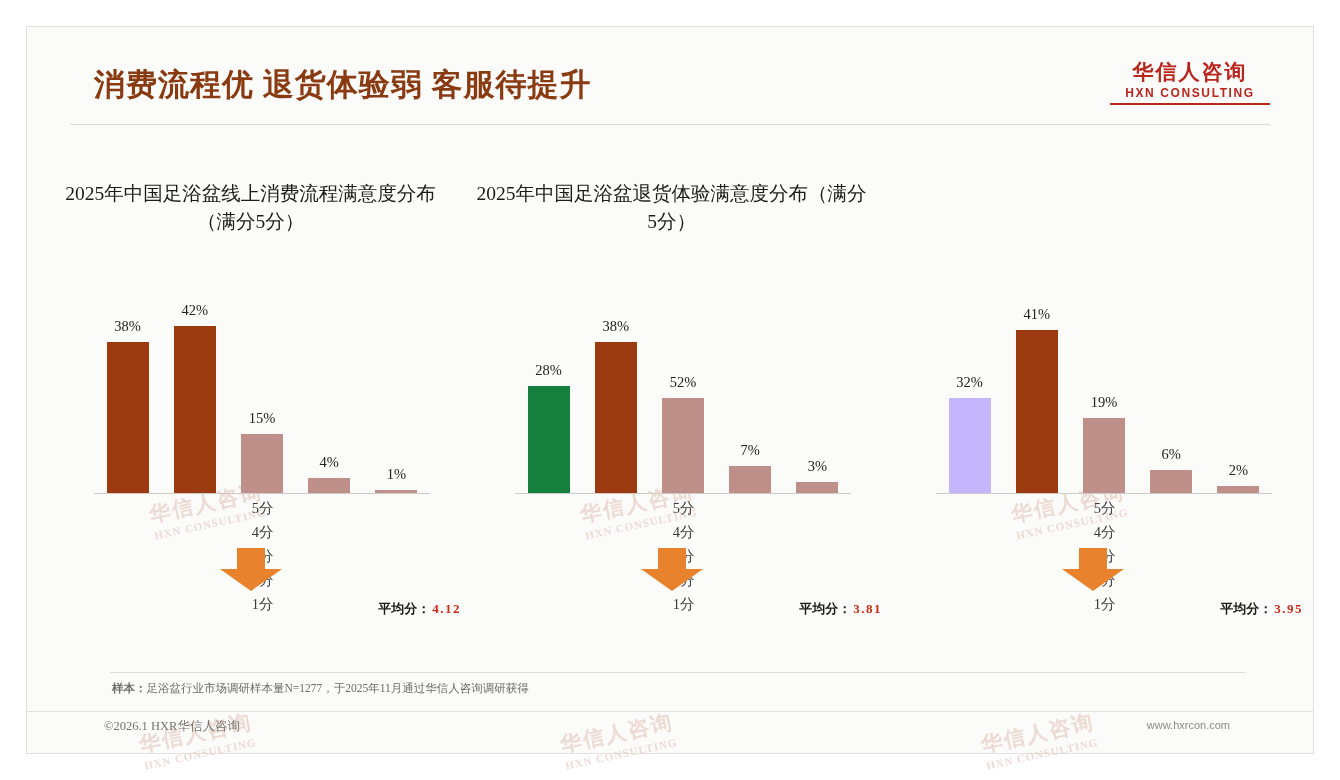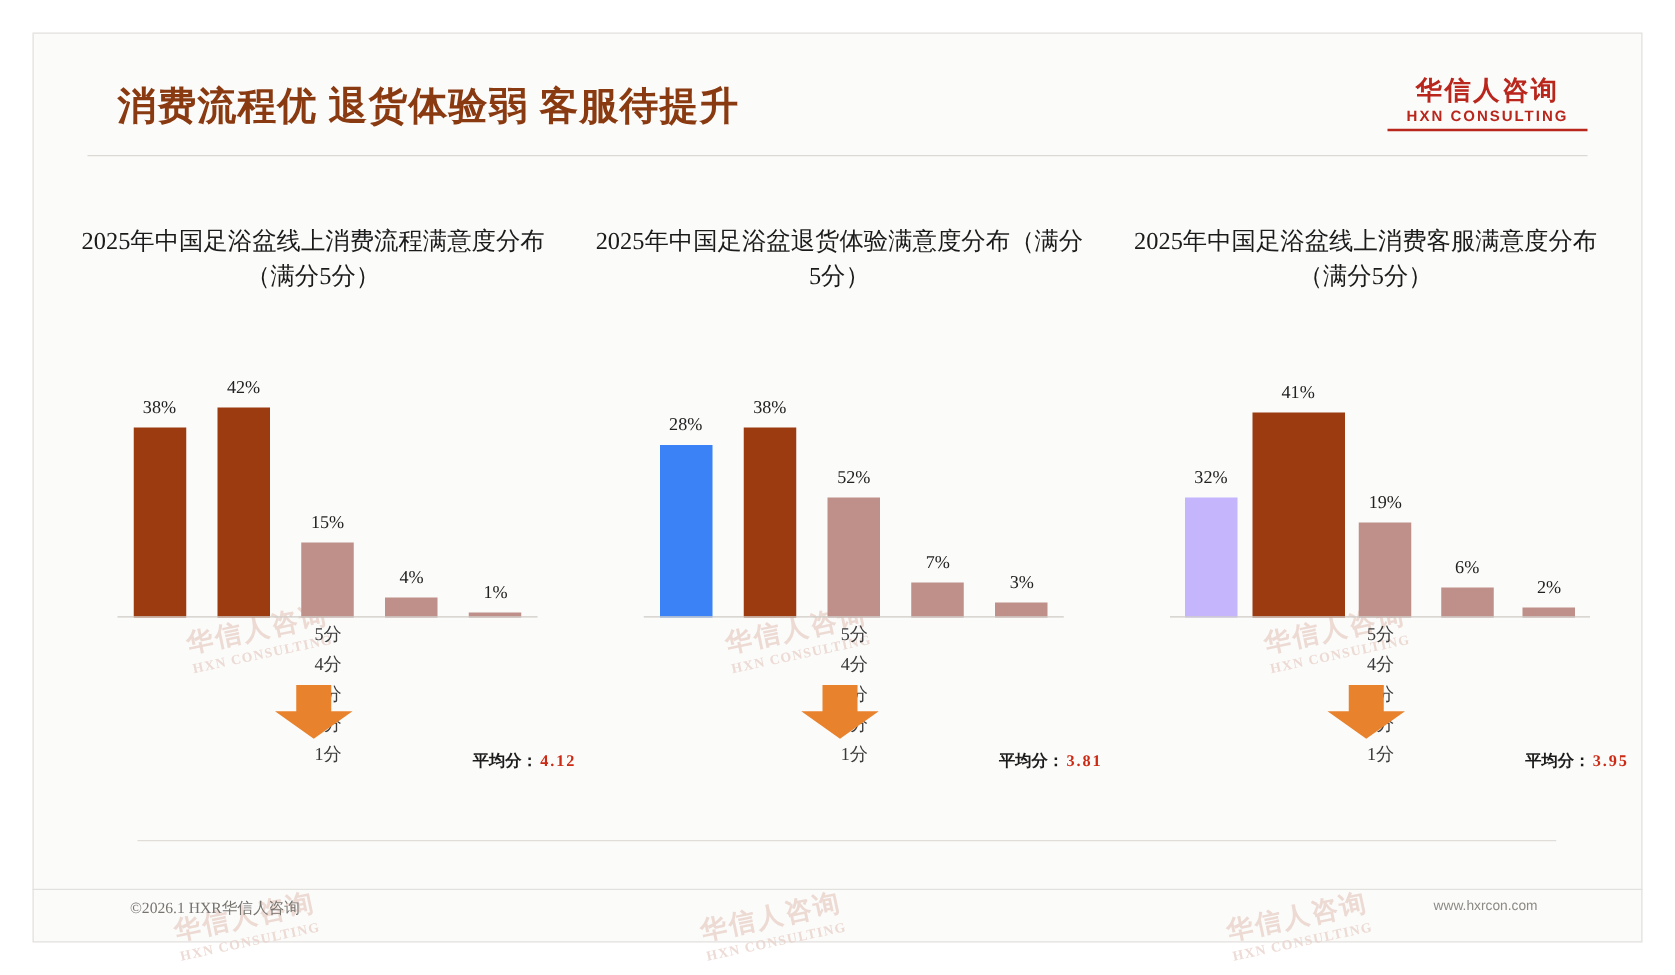--- a/index.html
+++ b/index.html
@@ -373,21 +373,21 @@
         <div class="l2">HXN CONSULTING</div>
       </div>
       <div class="wm" style="left:100px; top:560px;">
         <div class="l1">华信人咨询</div>
         <div class="l2">HXN CONSULTING</div>
       </div>
 
       <div class="chart">
         <div class="plot">
           <div class="bar-col">
-            <div class="bar" style="height:138px; background:#3b82f6;">
+            <div class="bar" style="height:108px; background:#15803d;">
               <div class="bar-value">28%</div>
             </div>
           </div>
           <div class="bar-col">
             <div class="bar" style="height:152px; background:#9C3A10;">
               <div class="bar-value">38%</div>
             </div>
           </div>
           <div class="bar-col">
             <div class="bar" style="height:96px; background:#BF9089;">
@@ -420,40 +420,39 @@
           <div class="arrow-body"></div>
           <div class="arrow-head"></div>
         </div>
       </div>
       <div class="avg-row">
         <span class="avg-label">平均分：</span><span class="avg-value">3.81</span>
       </div>
     </div>
 
     <div class="panel">
-      <div class="panel-title">2025年中国足浴盆线上消费客服满意度分布（满分5分）</div>
 
       <div class="wm" style="left:130px; top:330px;">
         <div class="l1">华信人咨询</div>
         <div class="l2">HXN CONSULTING</div>
       </div>
       <div class="wm" style="left:100px; top:560px;">
         <div class="l1">华信人咨询</div>
         <div class="l2">HXN CONSULTING</div>
       </div>
 
       <div class="chart">
         <div class="plot">
           <div class="bar-col">
             <div class="bar" style="height:96px; background:#c4b5fd;">
               <div class="bar-value">32%</div>
             </div>
           </div>
           <div class="bar-col">
-            <div class="bar" style="height:164px; background:#9C3A10;padding-left:32px;">
+            <div class="bar" style="height:164px; background:#9C3A10;">
               <div class="bar-value">41%</div>
             </div>
           </div>
           <div class="bar-col">
             <div class="bar" style="height:76px; background:#BF9089;">
               <div class="bar-value">19%</div>
             </div>
           </div>
           <div class="bar-col">
             <div class="bar" style="height:24px; background:#BF9089;">
@@ -483,17 +482,20 @@
         </div>
       </div>
       <div class="avg-row">
         <span class="avg-label">平均分：</span><span class="avg-value">3.95</span>
       </div>
     </div>
 
   </div>
 
   <div class="note-rule"></div>
+  <div class="note">
+    <b>样本：</b><span>足浴盆行业市场调研样本量N=1277，于2025年11月通过华信人咨询调研获得</span>
+  </div>
 
   <div class="footer-rule"></div>
   <div class="footer-left">©2026.1 HXR华信人咨询</div>
   <div class="footer-right">www.hxrcon.com</div>
 </div>
 
 </body></html>

